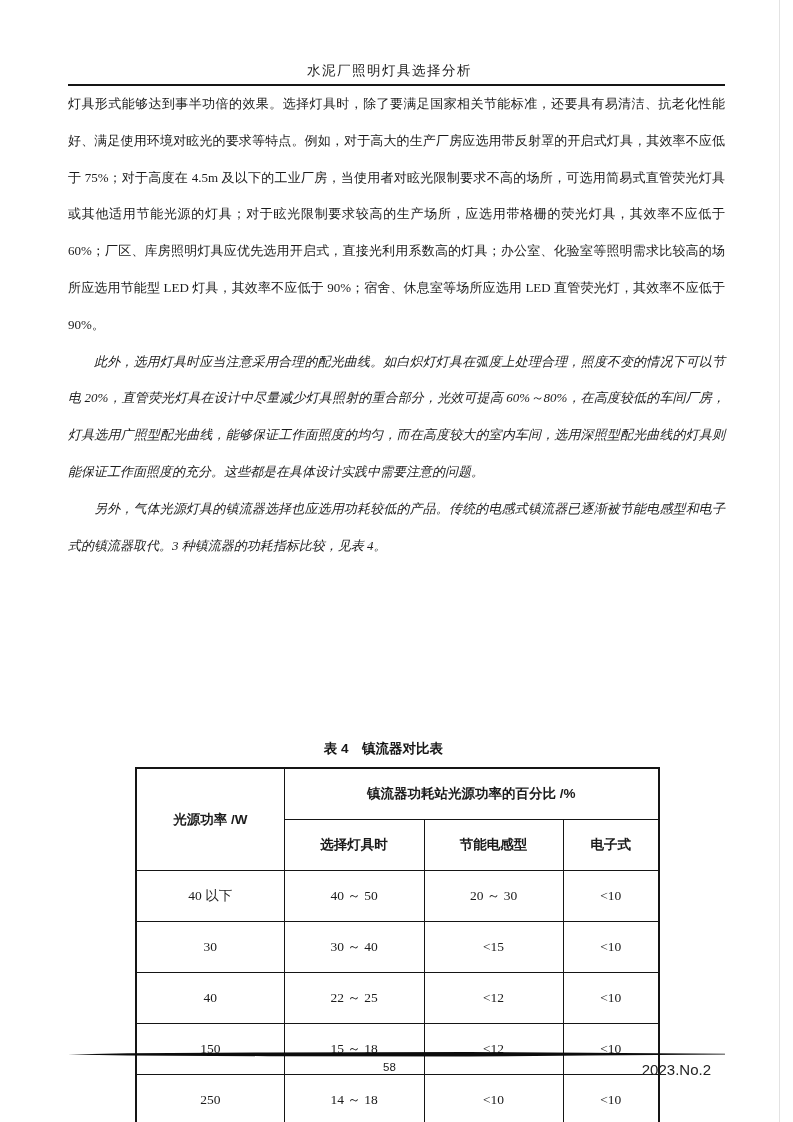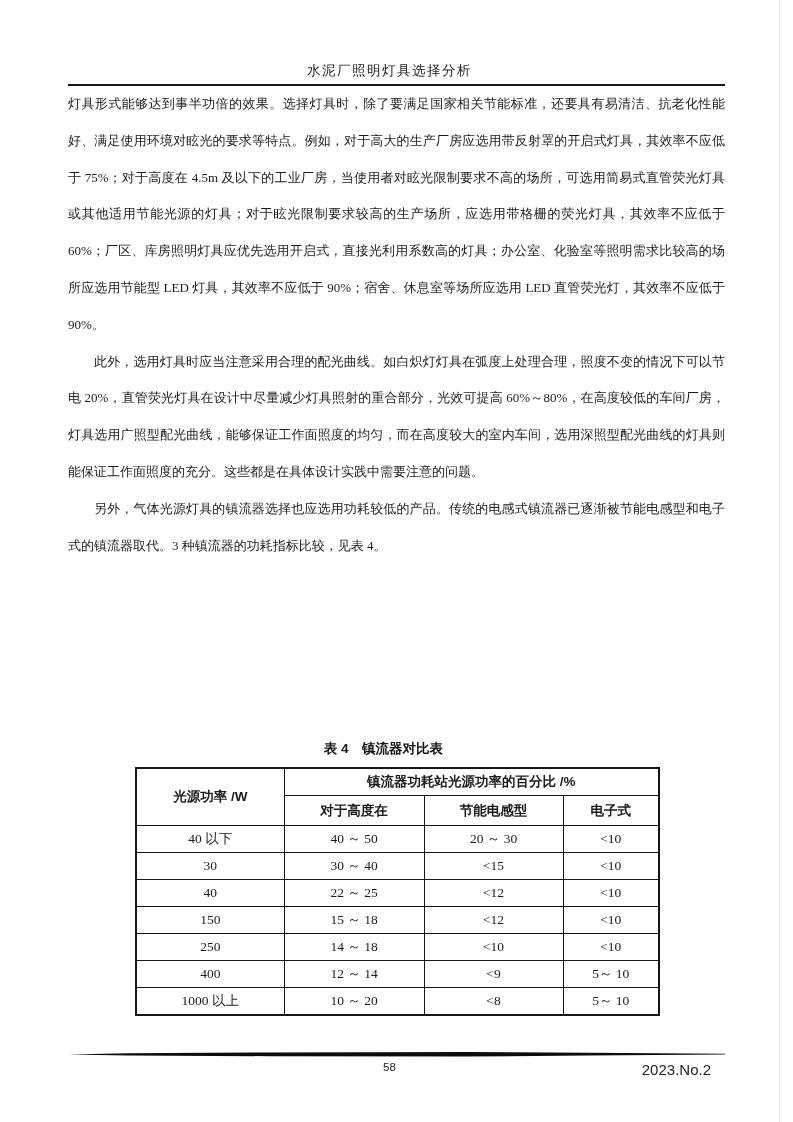--- a/index.html
+++ b/index.html
@@ -25,21 +25,21 @@
     background: #151515;
   }
   .body-block {
     position: absolute; top: 86px; left: 68px; width: 657px;
     font-size: 13px;
     line-height: 36.8px;
     text-align: justify;
     color: #1b1b1b;
   }
   .body-block p { margin: 0; }
-  .body-block p.indent, .closing-block p.indent { text-indent: 2em; }
+  .body-block p.indent, .closing-block p.indent { text-indent: 2em; font-style: italic; }
   .table-caption {
     position: absolute; top: 740px; left: 0; right: 12px;
     text-align: center;
     font-family: "Liberation Sans", "DejaVu Sans", sans-serif;
     font-weight: bold;
     font-size: 13.5px;
     color: #161616;
   }
   table.ballast-table {
     position: absolute; top: 767px; left: 135px;
@@ -47,21 +47,21 @@
     border-collapse: collapse;
     table-layout: fixed;
     border: 2px solid #151515;
     font-size: 13.5px;
     color: #1b1b1b;
   }
   .ballast-table th, .ballast-table td {
     border: 1px solid #151515;
     text-align: center;
     vertical-align: middle;
-    padding: 4px 2px;
+    padding: 16px 2px;
     overflow: hidden;
     white-space: nowrap;
   }
   .ballast-table th {
     font-family: "Liberation Sans", "DejaVu Sans", sans-serif;
     font-weight: bold;
     font-size: 13.5px;
   }
   .ballast-table .group-row th { height: 27px; }
   .ballast-table .sub-row th { height: 30px; }
@@ -114,21 +114,21 @@
       <col style="width:140px">
       <col style="width:139px">
       <col style="width:96px">
     </colgroup>
     <thead>
       <tr class="group-row">
         <th rowspan="2">光源功率 /W</th>
         <th colspan="3">镇流器功耗站光源功率的百分比 /%</th>
       </tr>
       <tr class="sub-row">
-        <th>对于高度在</th>
+        <th>选择灯具时</th>
         <th>节能电感型</th>
         <th>电子式</th>
       </tr>
     </thead>
     <tbody>
       <tr>
         <td>40 以下</td>
         <td>40 ～ 50</td>
         <td>20 ～ 30</td>
         <td>&lt;10</td>

